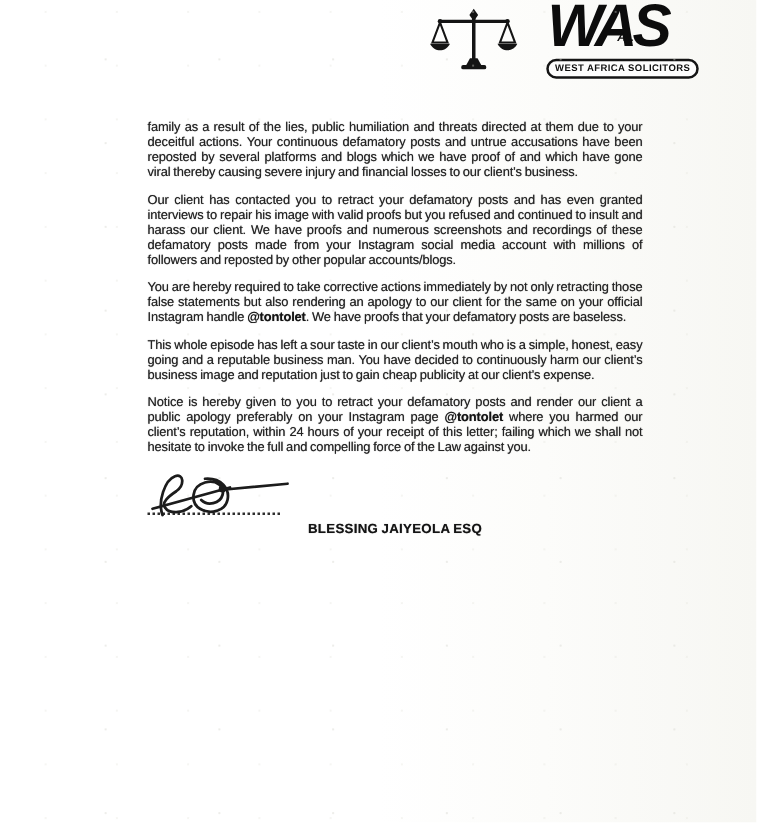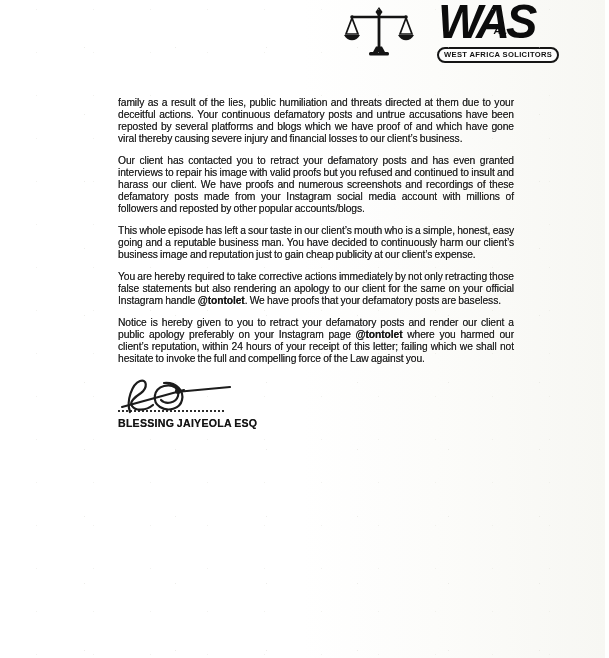--- a/index.html
+++ b/index.html
@@ -53,21 +53,21 @@
 
   .closing { margin-top:1px; text-align:left; }
   .on-behalf { font-weight:bold; font-style:italic; color:#161616; }
   .signature { display:block; margin:4px 0 0 -2px; }
   .dotted {
     width:106px; height:0; margin-top:-7px;
     border-bottom:2px dotted #2e2e2e;
   }
   .signatory {
     margin-top:5px; font-weight:bold; font-size:10.6px;
-    letter-spacing:.25px; color:#141414;
+    letter-spacing:.25px; color:#141414;text-align:center;
   }
 </style>
 </head>
 <body>
 
 <div class="page">
 
   <div>
     <svg class="scales" width="70" height="52" viewBox="0 0 70 52">
       <g fill="#141414" stroke="#141414">
@@ -90,22 +90,22 @@
       <span class="sub">AL</span>
     </div>
 
     <div class="badge">WEST AFRICA SOLICITORS</div>
   </div>
 
   <div class="body-text">
     <div id="paragraphs">
         <p><span>family as a result of the lies, public humiliation and threats directed at them due to your deceitful actions. Your continuous defamatory posts and untrue accusations have been reposted by several platforms and blogs which we have proof of and which have gone viral thereby causing severe injury and financial losses to our client’s business.</span></p>
         <p><span>Our client has contacted you to retract your defamatory posts and has even granted interviews to repair his image with valid proofs but you refused and continued to insult and harass our client. We have proofs and numerous screenshots and recordings of these defamatory posts made from your Instagram social media account with millions of followers and reposted by other popular accounts/blogs.</span></p>
+        <p><span>You are hereby required to take corrective actions immediately by not only retracting those false statements but also rendering an apology to our client for the same on your official Instagram handle </span><span class="b">@tontolet</span><span>. We have proofs that your defamatory posts are baseless.</span></p>
         <p><span>This whole episode has left a sour taste in our client’s mouth who is a simple, honest, easy going and a reputable business man. You have decided to continuously harm our client’s business image and reputation just to gain cheap publicity at our client’s expense.</span></p>
-        <p><span>You are hereby required to take corrective actions immediately by not only retracting those false statements but also rendering an apology to our client for the same on your official Instagram handle </span><span class="b">@tontolet</span><span>. We have proofs that your defamatory posts are baseless.</span></p>
         <p><span>Notice is hereby given to you to retract your defamatory posts and render our client a public apology preferably on your Instagram page </span><span class="b">@tontolet</span><span> where you harmed our client’s reputation, within 24 hours of your receipt of this letter; failing which we shall not hesitate to invoke the full and compelling force of the Law against you.</span></p>
       </div>
 
     <div class="closing">
 
       <svg class="signature" width="132" height="42" viewBox="0 0 132 42">
         <g fill="none" stroke="#1c1c1c" stroke-width="2.2" stroke-linecap="round">
           <path d="M14 37 C10 26 16 9 24 6 C31 3.5 32 13 25 18 C19 22 13 27 16 31 C19 36 30 36 37 30"></path>
           <path d="M48 8 C61 7 68 16 66 25 C64 34 52 37 44 32 C36 27 37 14 48 11 C57 8.5 64 14 62 21 C60 28 50 30 45 25"></path>
           <path d="M6 32 L68 15"></path>

